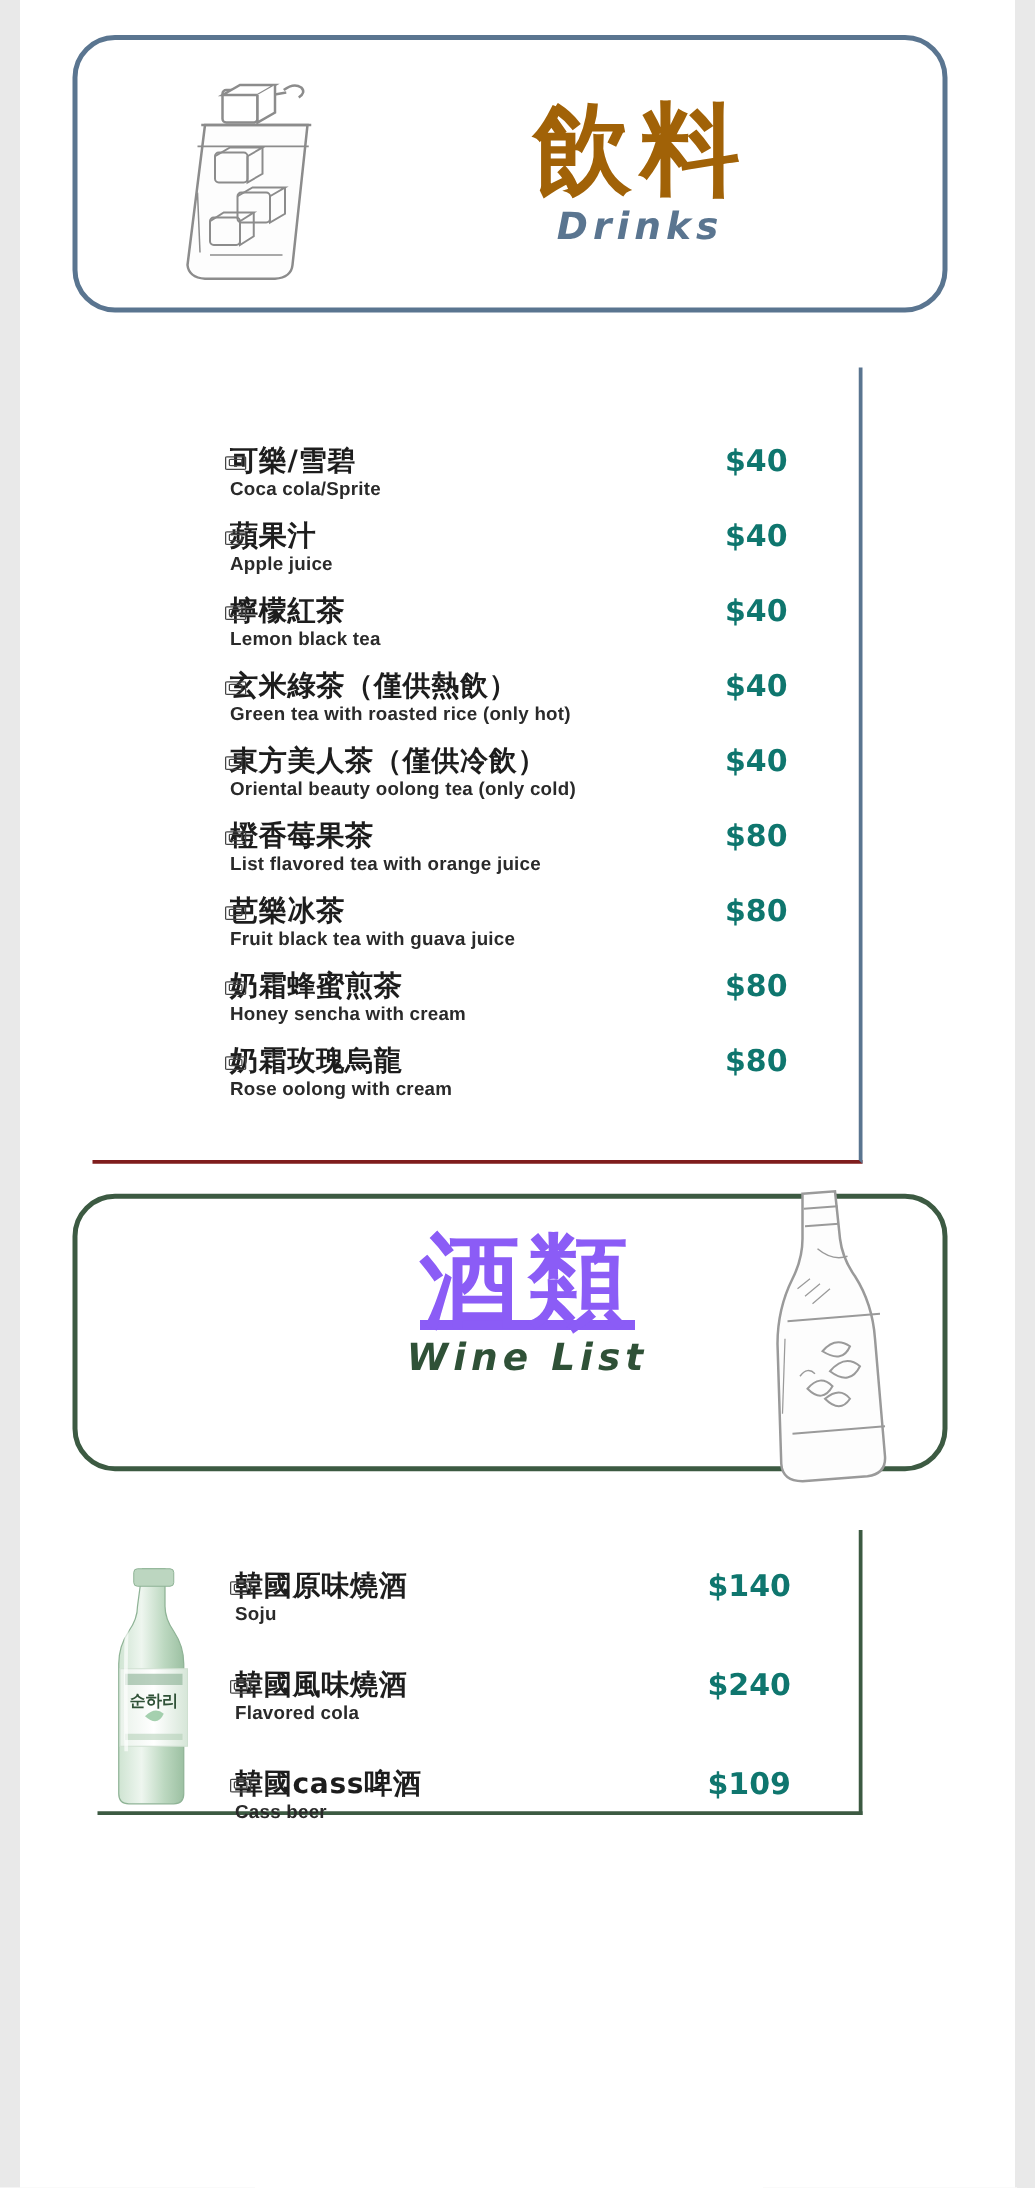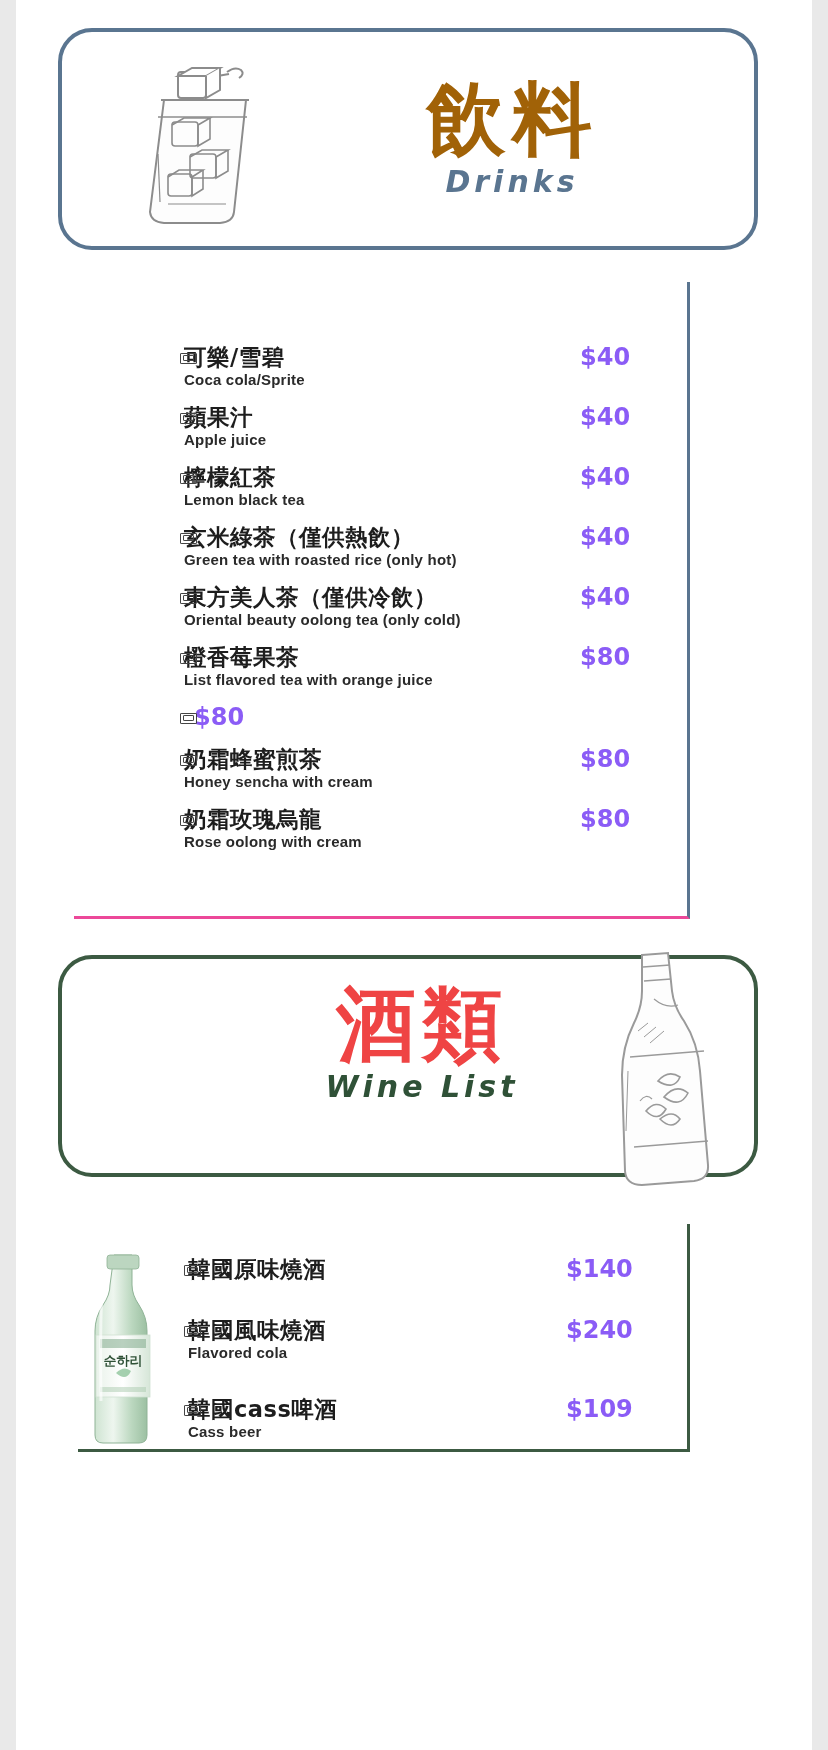--- a/index.html
+++ b/index.html
@@ -67,40 +67,40 @@
     height: 222px;
     border: 4px solid #3c5a42;
   }
   .wine-title-wrap {
     position: absolute;
     left: 150px;
     top: 20px;
     width: 420px;
     text-align: center;
   }
-  .cn-title.green { color: #ef4444; }
+  .cn-title.green { color: #8b5cf6; text-decoration: underline; }
   .en-title.green { color: #2f5137; }
 
   
   .cup-svg { position: absolute; left: 72px; top: 30px; }
   .bottle-svg { position: absolute; left: 506px; top: -8px; }
 
   
   .list-panel {
     position: absolute;
     box-sizing: border-box;
     background: #ffffff;
   }
   .drinks-panel {
     left: 58px;
-    top: 282px;
+    top: 294px;
     width: 616px;
     height: 637px;
     border-right: 3px solid #5a7590;
-    border-bottom: 3px solid #ec4899;
+    border-bottom: 3px solid #7f1d1d;
   }
   .wine-panel {
     left: 62px;
     top: 1224px;
     width: 612px;
     height: 228px;
     border-right: 3px solid #3c5a42;
     border-bottom: 3px solid #3c5a42;
   }
 
@@ -145,21 +145,21 @@
     font-weight: bold;
     color: #2a2a2a;
     font-size: 15px;
     line-height: 18px;
     letter-spacing: 0.2px;
     margin-top: 1px;
   }
   .price {
     font-family: "DejaVu Sans", sans-serif;
     font-weight: bold;
-    color: #8b5cf6;
+    color: #0f766e;
     font-size: 24px;
     line-height: 27px;
     white-space: nowrap;
     flex: 0 0 auto;
   }
   .drinks-list { position: absolute; left: 0; top: 62px; width: 616px; }
   .drinks-list .item { margin-bottom: 15px; }
   .drinks-list .price { width: 96px; text-align: left; margin-left: 10px; }
 
   .wine-list { position: absolute; left: 0; top: 32px; width: 612px; }
@@ -262,20 +262,24 @@
         <span class="diamond"></span>
         <div class="names">
           <div class="name-cn">橙香莓果茶</div>
           <div class="name-en">List flavored tea with orange juice</div>
         </div>
         <div class="price">$80</div>
       </div>
 
       <div class="item">
         <span class="diamond"></span>
+        <div class="names">
+          <div class="name-cn">芭樂冰茶</div>
+          <div class="name-en">Fruit black tea with guava juice</div>
+        </div>
         <div class="price">$80</div>
       </div>
 
       <div class="item">
         <span class="diamond"></span>
         <div class="names">
           <div class="name-cn">奶霜蜂蜜煎茶</div>
           <div class="name-en">Honey sencha with cream</div>
         </div>
         <div class="price">$80</div>
@@ -317,20 +321,21 @@
     </span>
   </div>
 
   <div class="list-panel wine-panel">
     <div class="wine-list">
 
       <div class="item">
         <span class="diamond"></span>
         <div class="names">
           <div class="name-cn">韓國原味燒酒</div>
+          <div class="name-en">Soju</div>
         </div>
         <div class="price">$140</div>
       </div>
 
       <div class="item">
         <span class="diamond"></span>
         <div class="names">
           <div class="name-cn">韓國風味燒酒</div>
           <div class="name-en">Flavored cola</div>
         </div>

